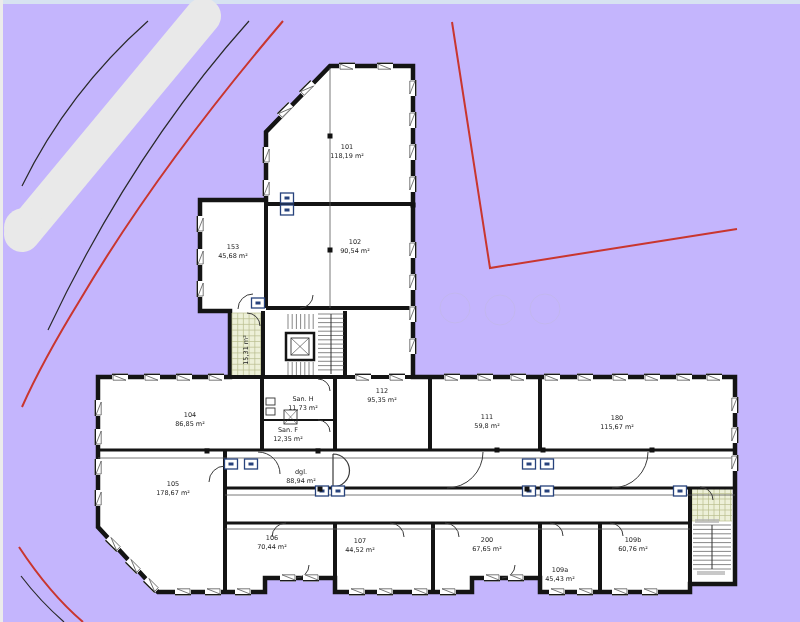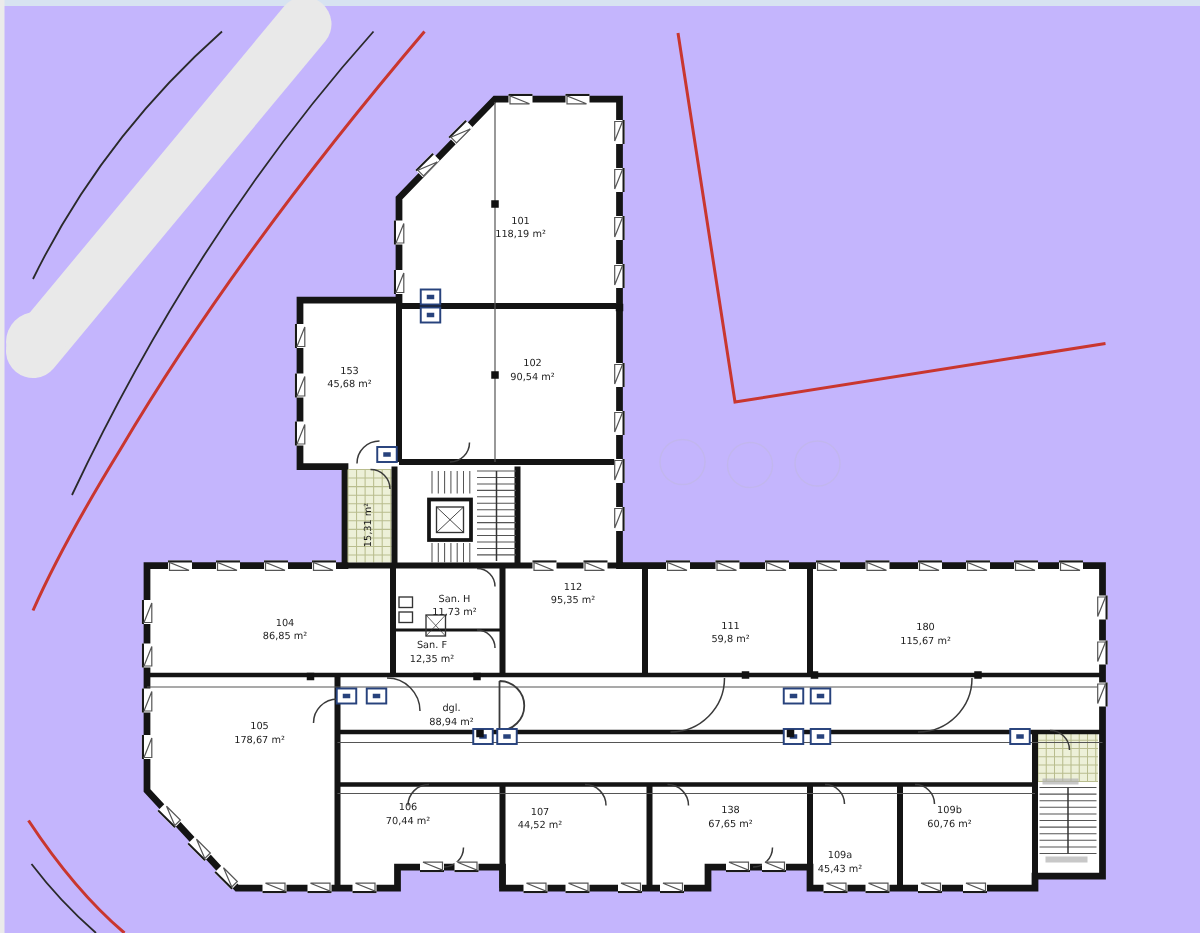--- a/index.html
+++ b/index.html
@@ -557,21 +557,21 @@
     </div>
 <div class="room-label" style="left:272px;top:543px">
   <span>106</span>
       <span>70,44 m²</span>
     </div>
 <div class="room-label" style="left:360px;top:546px">
   <span>107</span>
       <span>44,52 m²</span>
     </div>
 <div class="room-label" style="left:487px;top:545px">
-  <span>138</span>
+  <span>200</span>
       <span>67,65 m²</span>
     </div>
 <div class="room-label" style="left:560px;top:575px">
   <span>109a</span>
       <span>45,43 m²</span>
     </div>
 <div class="room-label" style="left:633px;top:545px">
   <span>109b</span>
       <span>60,76 m²</span>
     </div>

